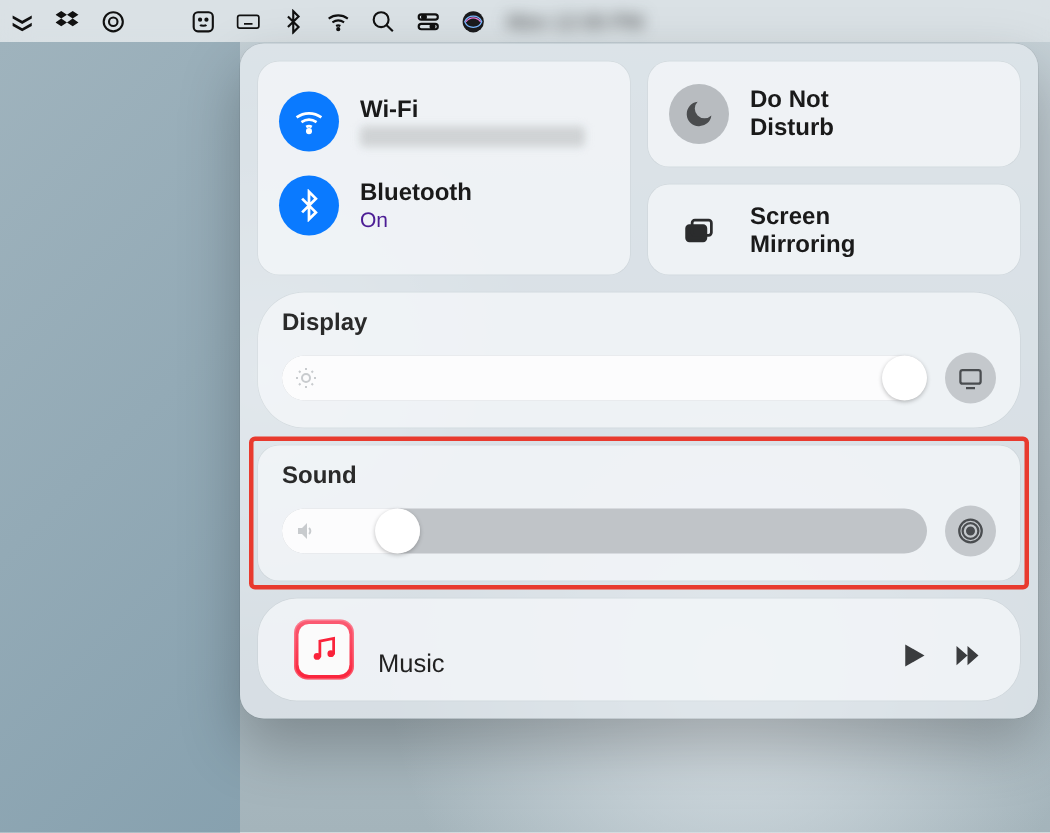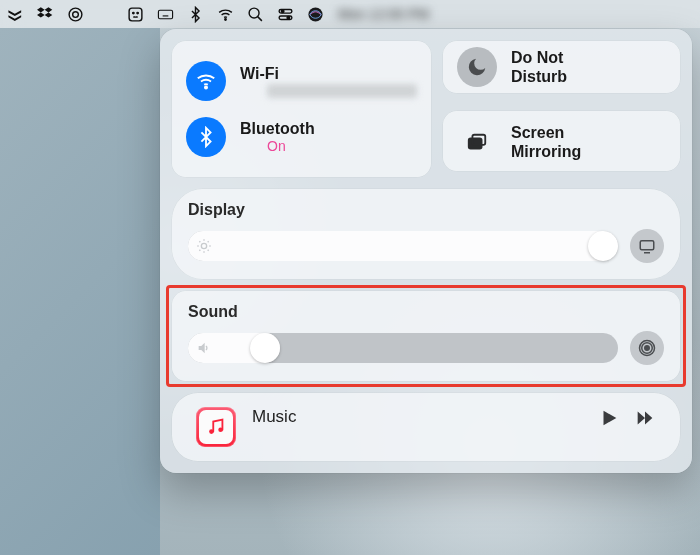--- a/index.html
+++ b/index.html
@@ -29,50 +29,50 @@
     grid-auto-rows:min-content;
     gap:12px;
   }
   .card{
     background:rgba(246,248,250,0.75);
     border-radius:14px;
     box-shadow:0 0 0 0.5px rgba(0,0,0,0.05);
     box-sizing:border-box;
   }
   .connectivity{grid-column:1;grid-row:1 / span 2;padding:12px 14px;}
-  .dnd{grid-column:2;grid-row:1;padding:12px 14px;display:flex;align-items:center;gap:14px;height:52px;}
+  .dnd{grid-column:2;grid-row:1;padding:12px 14px;display:flex;align-items:center;gap:14px;height:70px;}
   .mirror{grid-column:2;grid-row:2;padding:12px 14px;display:flex;align-items:flex-start;gap:14px;height:60px;}
   .display{grid-column:1 / span 2;border-radius:31px;}
   .sound{grid-column:1 / span 2;}
   .music{grid-column:1 / span 2;}
   .conn-row{display:flex;align-items:center;gap:14px;height:56px;}
   .blob{width:40px;height:40px;border-radius:50%;display:flex;align-items:center;justify-content:center;flex-shrink:0;}
   .blob.blue{background:#0a7aff;}
   .blob.grey{background:#b8bcc0;}
   .blob svg{width:22px;height:22px;}
   .lbl{display:flex;flex-direction:column;line-height:1.2;}
   .lbl .title{font-size:16px;font-weight:600;color:#1a1a1a;}
-  .lbl .sub{font-size:14px;color:#ec4899;margin-left:27px;}
+  .lbl .sub{font-size:14px;color:#4c1d95;}
   .lbl .sub.redact{color:transparent;background:#d0d3d5;filter:blur(3px);width:150px;height:14px;border-radius:3px;}
   .two-line{max-width:110px;}
   
   .slider-card{padding:12px 16px 16px;}
   .sect-title{font-size:16px;font-weight:600;color:#2a2a2a;margin-bottom:10px;}
   .slider-row{display:flex;align-items:center;gap:12px;}
   .slider-track{position:relative;flex:1;height:30px;border-radius:15px;background:#c0c4c8;display:flex;align-items:center;}
   .slider-fill{position:absolute;left:0;top:0;bottom:0;background:#fcfcfd;border-radius:15px;}
   .slider-icon{position:absolute;left:8px;top:50%;transform:translateY(-50%);width:16px;height:16px;color:#c3c6c9;z-index:2;}
   .slider-thumb{position:absolute;top:0;width:30px;height:30px;border-radius:50%;background:#fff;box-shadow:0 1px 3px rgba(0,0,0,0.25);z-index:3;}
   .side-btn{width:34px;height:34px;border-radius:50%;background:#c4c8cc;display:flex;align-items:center;justify-content:center;}
   .side-btn svg{width:18px;height:18px;color:#4a4d50;}
   
   .highlight{position:relative;}
   .highlight::after{content:"";position:absolute;inset:-6px;border:3px solid #e83a2e;border-radius:4px;pointer-events:none;}
   
-  .music{padding:14px 24px;display:flex;align-items:flex-start;gap:16px;border-radius:26px;}
+  .music{padding:14px 24px;display:flex;align-items:flex-end;gap:16px;border-radius:26px;}
   .app-icon{width:40px;height:40px;border-radius:9px;background:linear-gradient(180deg,#fb5c74,#fa233b);display:flex;align-items:center;justify-content:center;position:relative;box-shadow:inset 0 0 0 1px rgba(255,255,255,0.2);}
   .app-icon::before{content:"";position:absolute;inset:3px;border-radius:7px;background:#fbfbfb;}
   .app-icon svg{position:relative;z-index:1;width:22px;height:22px;}
   .music .title{font-size:17px;font-weight:500;color:#222;}
   .music-controls{margin-left:auto;display:flex;gap:14px;align-items:center;color:#3a3c3e;}
   .music-controls svg{width:22px;height:22px;}
   
   .left-strip{position:absolute;left:0;top:28px;bottom:0;width:160px;background:linear-gradient(135deg,#9fb3bd 0%,#87a1af 100%);}
 </style>
 </head>

